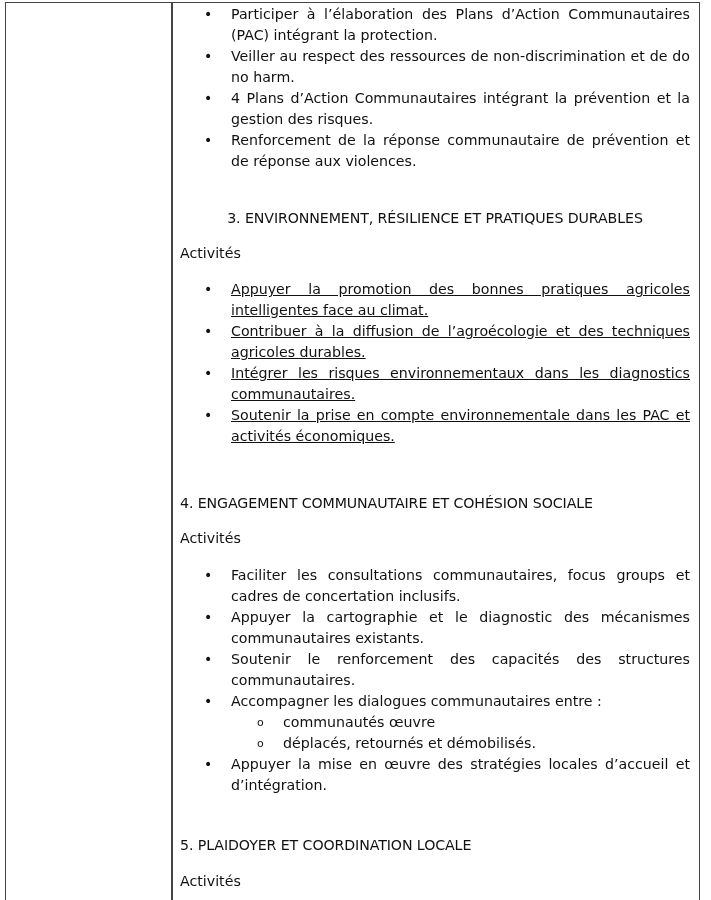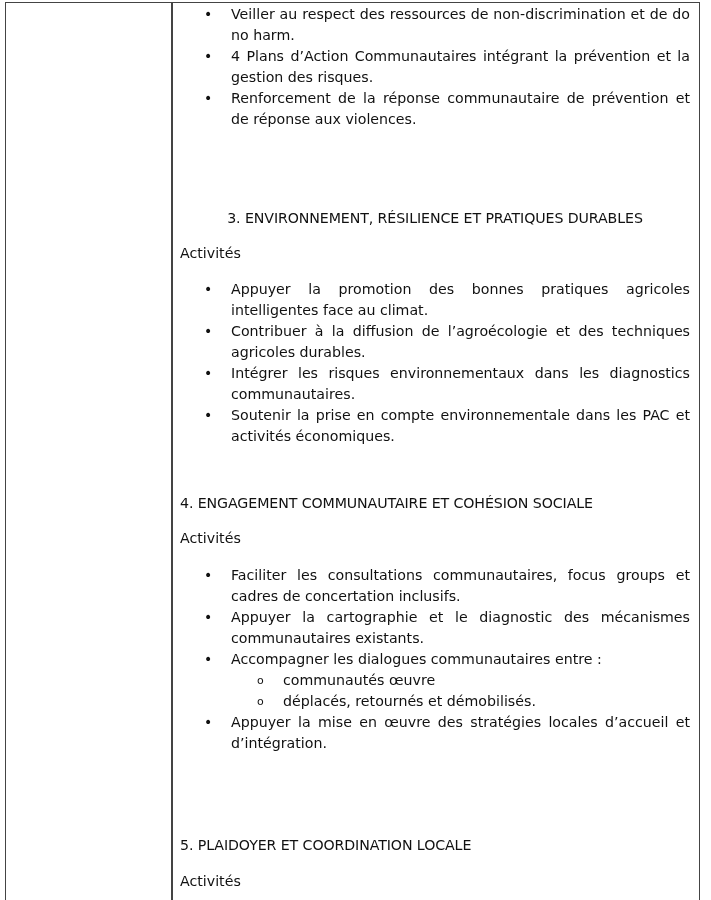--- a/index.html
+++ b/index.html
@@ -21,39 +21,41 @@
 </head>
 <body>
 
 <div class="table"></div>
 <div class="divider"></div>
 <div class="left-cell"></div>
 
 <div class="cell">
 
   <ul class="blt abs" style="top:4px;">
+    <li>Participer à l’élaboration des Plans d’Action Communautaires (PAC) intégrant la protection.</li>
     <li>Veiller au respect des ressources de non-discrimination et de do no harm.</li>
     <li>4 Plans d’Action Communautaires intégrant la prévention et la gestion des risques.</li>
     <li>Renforcement de la réponse communautaire de prévention et de réponse aux violences.</li>
   </ul>
 
   <div class="abs heading" style="top:208px;text-align:center;">3. ENVIRONNEMENT, RÉSILIENCE ET PRATIQUES DURABLES</div>
   <div class="abs" style="top:243px;">Activités</div>
-  <ul class="blt abs" style="top:279px;">
+  <ul class="blt abs" style="top:279px;text-decoration:underline;">
     <li>Appuyer la promotion des bonnes pratiques agricoles intelligentes face au climat.</li>
     <li>Contribuer à la diffusion de l’agroécologie et des techniques agricoles durables.</li>
     <li>Intégrer les risques environnementaux dans les diagnostics communautaires.</li>
     <li>Soutenir la prise en compte environnementale dans les PAC et activités économiques.</li>
   </ul>
 
   <div class="abs heading" style="top:493px;">4. ENGAGEMENT COMMUNAUTAIRE ET COHÉSION SOCIALE</div>
   <div class="abs" style="top:528px;">Activités</div>
   <ul class="blt abs" style="top:565px;">
     <li>Faciliter les consultations communautaires, focus groups et cadres de concertation inclusifs.</li>
     <li>Appuyer la cartographie et le diagnostic des mécanismes communautaires existants.</li>
+    <li>Soutenir le renforcement des capacités des structures communautaires.</li>
     <li>
       <span>Accompagner les dialogues communautaires entre :</span>
       <ul class="sub">
         <li>communautés œuvre</li>
         <li>déplacés, retournés et démobilisés.</li>
       </ul>
     </li>
     <li>Appuyer la mise en œuvre des stratégies locales d’accueil et d’intégration.</li>
   </ul>
 

